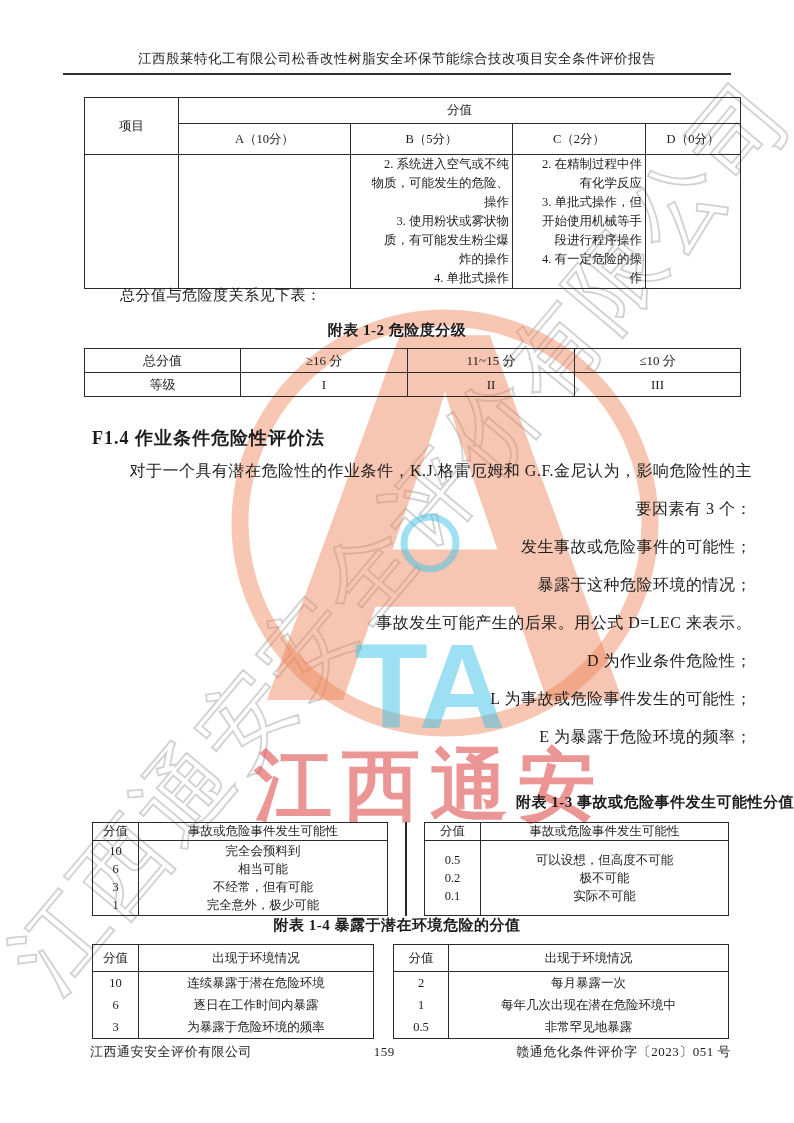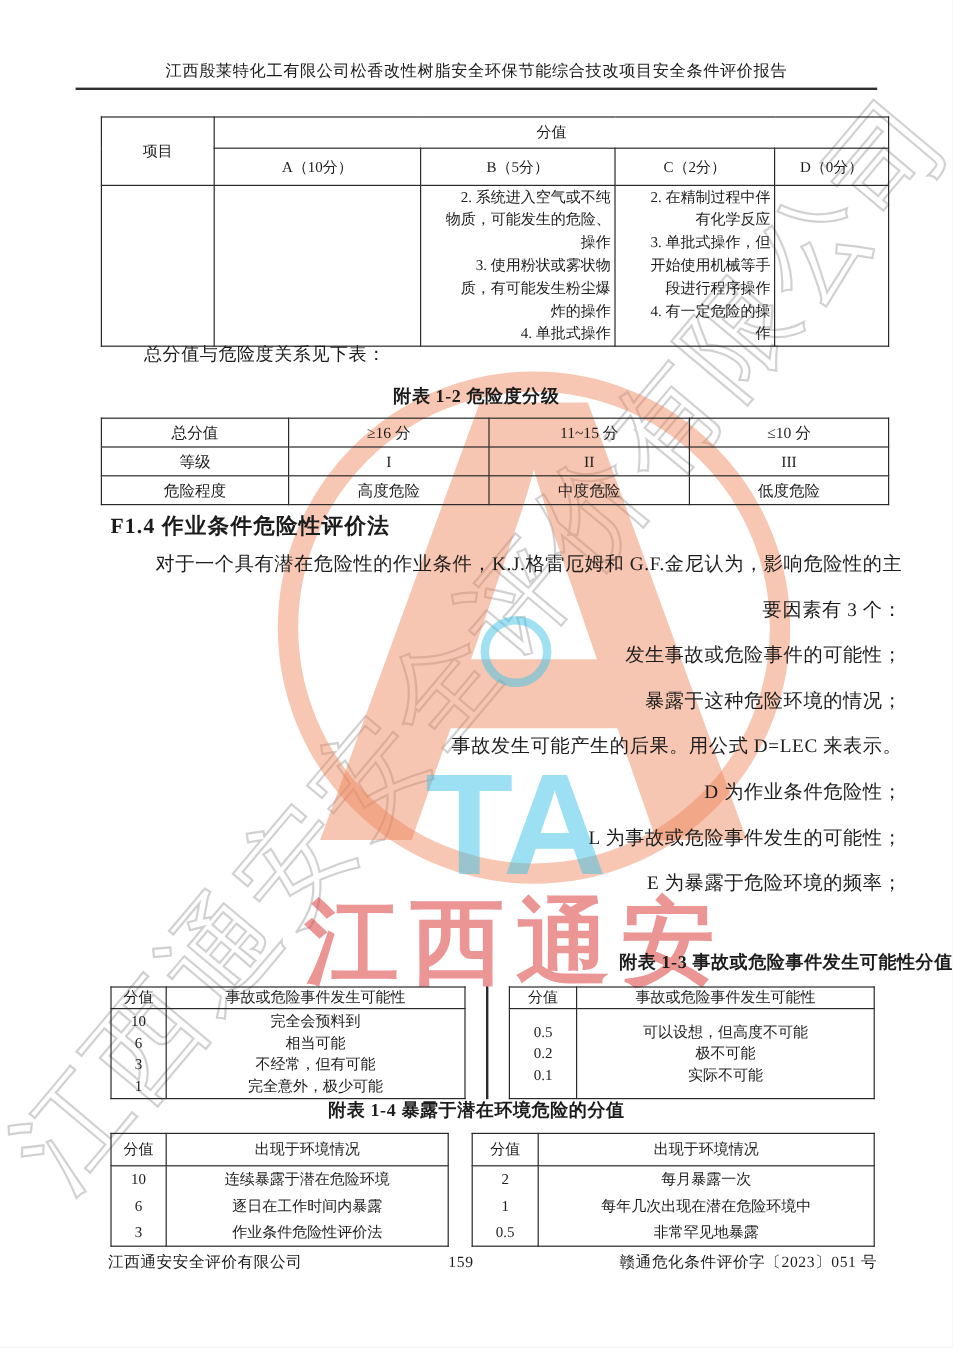--- a/index.html
+++ b/index.html
@@ -159,26 +159,20 @@
         <td>≥16 分</td>
         <td>11~15 分</td>
         <td>≤10 分</td>
       </tr>
       <tr>
         <td>等级</td>
         <td>I</td>
         <td>II</td>
         <td>III</td>
       </tr>
-      <tr>
-        <td>危险程度</td>
-        <td>高度危险</td>
-        <td>中度危险</td>
-        <td>低度危险</td>
-      </tr>
     </tbody>
       </table>
 
     <div class="sec-heading">F1.4 作业条件危险性评价法</div>
 
     <div class="paras">
       <p>对于一个具有潜在危险性的作业条件，K.J.格雷厄姆和 G.F.金尼认为，影响危险性的主要因素有 3 个：</p>
       <p>发生事故或危险事件的可能性；</p>
       <p>暴露于这种危险环境的情况；</p>
       <p>事故发生可能产生的后果。用公式 D=LEC 来表示。</p>
@@ -249,21 +243,21 @@
             <tr class="hd">
           <td>分值</td>
           <td>出现于环境情况</td>
         </tr>
         <tr class="bd">
           <td class="pre">10
 6
 3</td>
           <td class="pre">连续暴露于潜在危险环境
 逐日在工作时间内暴露
-作业条件危险性评价法</td>
+为暴露于危险环境的频率</td>
         </tr>
       </tbody>
         </table>
       <div class="gap14"></div>
       <table class="t14 t14r">
         <colgroup>
             <col style="width:55px">
             <col style="width:280px">
           </colgroup>
         <tbody>

